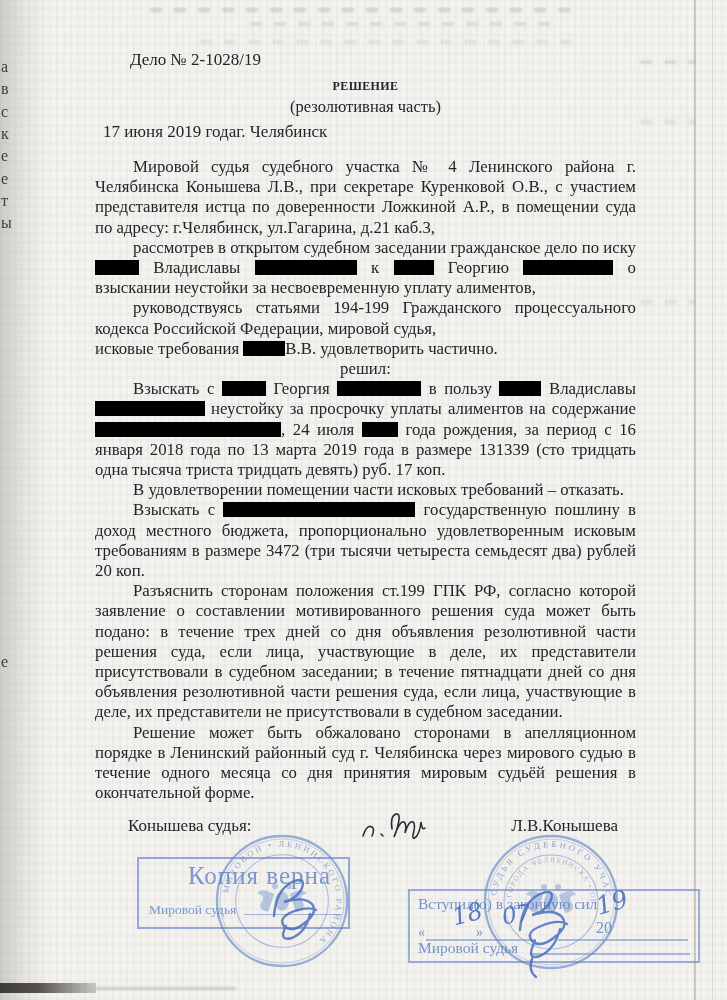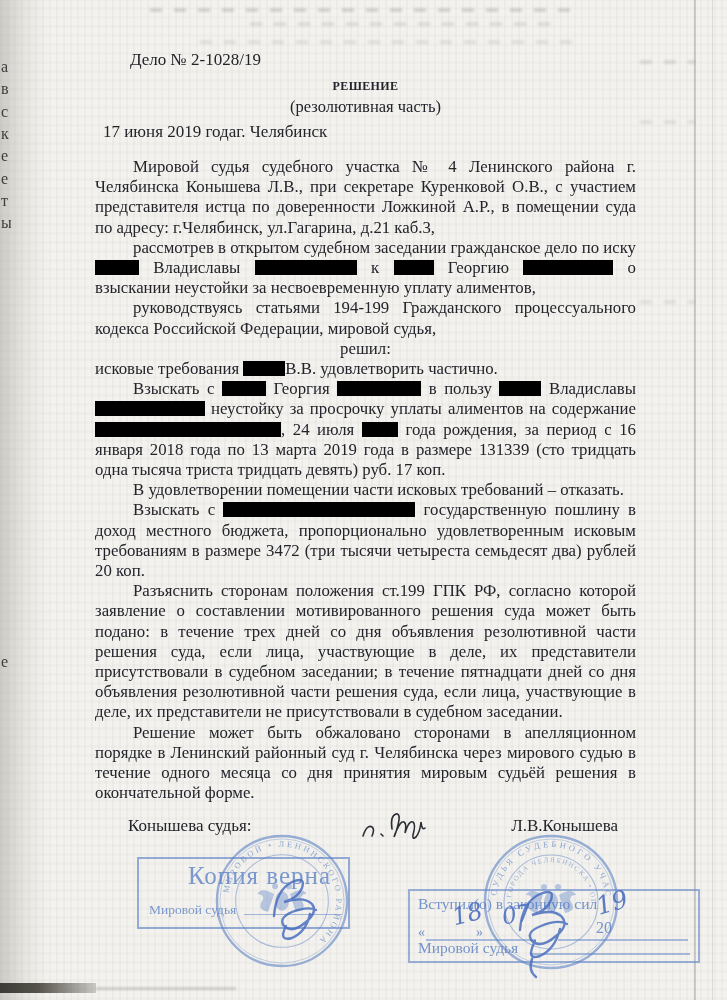--- a/index.html
+++ b/index.html
@@ -109,22 +109,22 @@
     </div>
     <div class="date-row">
       <span>17 июня 2019 года</span>
       <span>г. Челябинск</span>
     </div>
 
     <div class="body-block">
         <p class="para indent"><span>Мировой судья судебного участка № 4 Ленинского района г. Челябинска Конышева Л.В., при  секретаре Куренковой О.В., с участием представителя истца по доверенности Ложкиной А.Р., в помещении суда по адресу: г.Челябинск, ул.Гагарина, д.21 каб.3,</span></p>
         <p class="para indent"><span>рассмотрев в открытом судебном заседании гражданское дело по иску </span><span class="redact" style="width: 44px;"></span><span> Владиславы </span><span class="redact" style="width: 102px;"></span><span> к </span><span class="redact" style="width: 40px;"></span><span> Георгию </span><span class="redact" style="width: 90px;"></span><span> о взыскании неустойки за несвоевременную уплату алиментов,</span></p>
         <p class="para indent"><span>руководствуясь статьями 194-199 Гражданского процессуального кодекса Российской Федерации, мировой судья,</span></p>
+        <p class="para plain"><span>исковые требования </span><span class="redact" style="width: 42px;"></span><span>В.В. удовлетворить частично.</span></p>
         <p class="para center"><span>решил:</span></p>
-        <p class="para plain"><span>исковые требования </span><span class="redact" style="width: 42px;"></span><span>В.В. удовлетворить частично.</span></p>
         <p class="para indent"><span>Взыскать с </span><span class="redact" style="width: 44px;"></span><span> Георгия </span><span class="redact" style="width: 84px;"></span><span> в пользу </span><span class="redact" style="width: 42px;"></span><span> Владиславы </span><span class="redact" style="width: 110px;"></span><span> неустойку за просрочку уплаты алиментов на содержание </span><span class="redact" style="width: 186px;"></span><span>, 24 июля </span><span class="redact" style="width: 36px;"></span><span> года рождения, за период с 16 января 2018 года по 13 марта 2019 года в размере  131339 (сто тридцать одна тысяча триста тридцать девять) руб. 17 коп.</span></p>
         <p class="para indent"><span>В удовлетворении  помещении части исковых требований – отказать.</span></p>
         <p class="para indent"><span>Взыскать с </span><span class="redact" style="width: 192px;"></span><span> государственную пошлину в доход местного бюджета, пропорционально удовлетворенным исковым требованиям в размере 3472 (три тысячи четыреста семьдесят два) рублей 20 коп.</span></p>
         <p class="para indent"><span>Разъяснить сторонам положения ст.199 ГПК РФ, согласно которой заявление о составлении мотивированного решения суда может быть подано: в течение трех дней со дня объявления резолютивной части решения суда, если лица, участвующие в деле, их представители присутствовали в судебном заседании; в течение пятнадцати дней со дня объявления резолютивной части решения суда, если лица, участвующие в деле, их представители не присутствовали в судебном заседании.</span></p>
         <p class="para indent"><span>Решение может быть обжаловано сторонами в апелляционном порядке в Ленинский районный суд г. Челябинска через мирового судью в течение одного месяца со дня принятия мировым судьёй решения в окончательной форме.</span></p>
       </div>
 
     <div class="sig-row">
       <span class="sig-label">Конышева судья:</span>
       <span class="sig-name">Л.В.Конышева</span>

